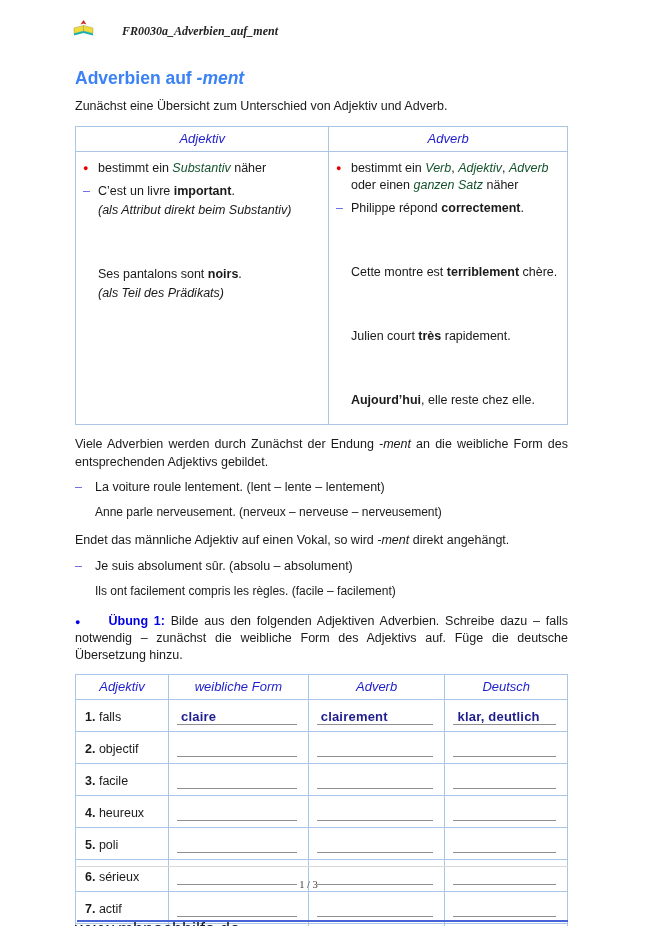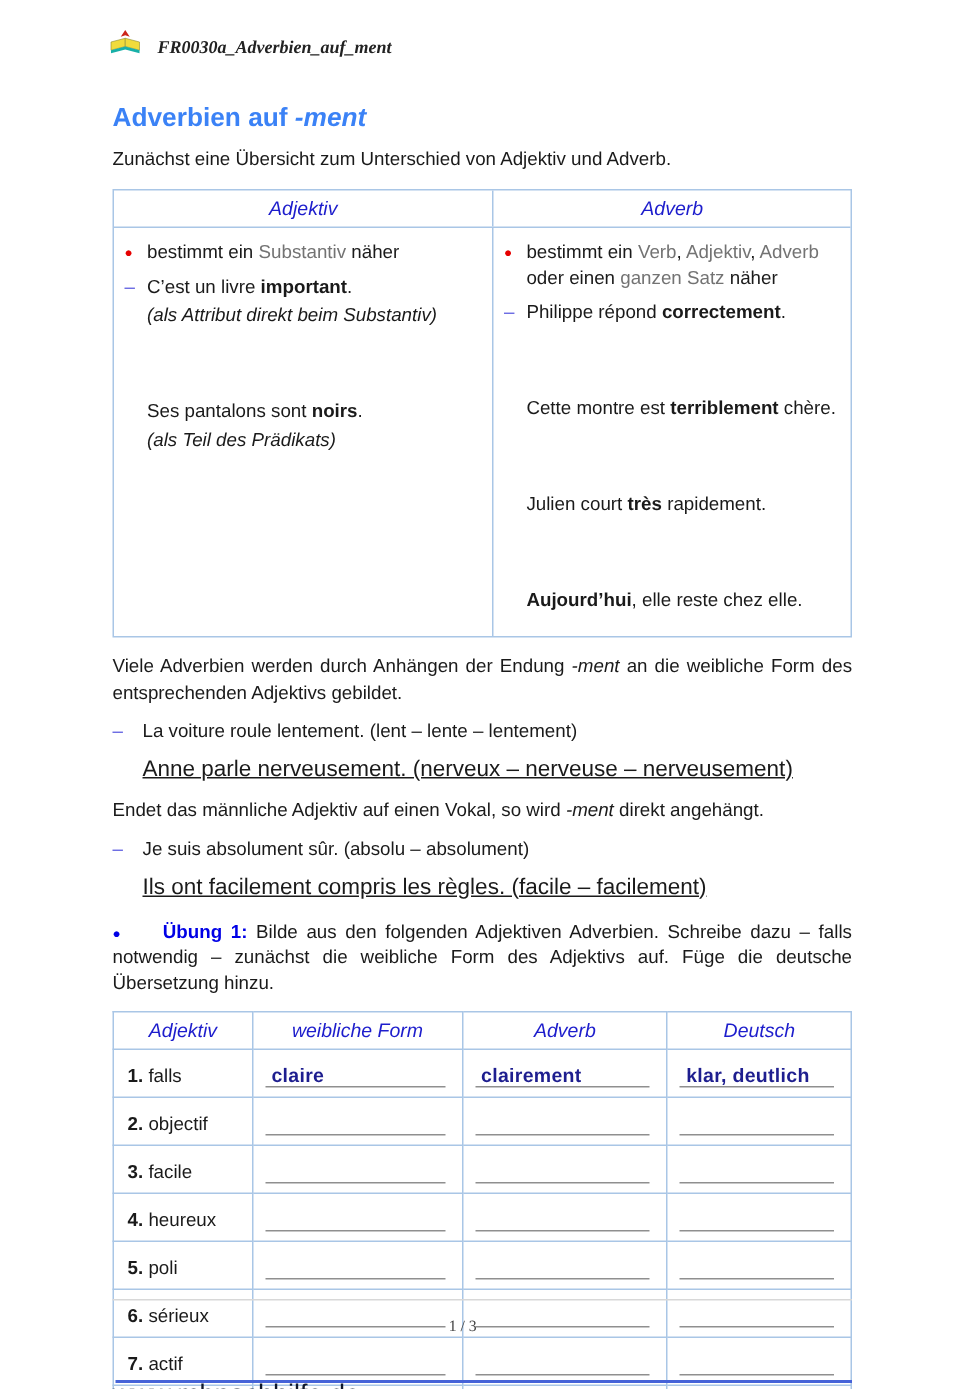--- a/index.html
+++ b/index.html
@@ -4,21 +4,21 @@
 <style>
   html,body { margin:0; padding:0; background:#ffffff; }
   .page {
     position:relative; width:645px; height:926px; background:#fff;
     font-family:"Liberation Sans","DejaVu Sans",sans-serif; color:#1a1a1a;
     overflow:hidden;
   }
   .content { position:absolute; left:75px; top:0; width:493px; }
 
   
-  .doc-header { display:flex; align-items:center; gap:9px; padding-top:22px; margin-left:-3px; height:18px; }
+  .doc-header { display:flex; align-items:center; gap:26px; padding-top:22px; margin-left:-3px; height:18px; }
   .doc-id { font-family:"Liberation Serif","DejaVu Serif",serif; font-style:italic; font-weight:bold; font-size:12px; color:#222; }
 
   
   .title { margin:28px 0 0 0; font-size:17.5px; font-weight:bold; color:#3b82f6; line-height:20px; }
   .title .em { font-style:italic; }
   .intro { margin-top:10px; font-size:12.5px; line-height:17px; }
 
   
   .t1 { margin-top:11px; border:1px solid #a9c6e6; font-size:12.5px; }
   .t1-head { display:flex; border-bottom:1px solid #a9c6e6; }
@@ -29,29 +29,29 @@
   .t1-col { padding:8px 7px 9px 7px; line-height:17px; }
   .t1-col.l { width:51.5%; border-right:1px solid #a9c6e6; }
   .t1-col.r { width:48.5%; }
   .line { display:flex; margin-bottom:6px; }
   .line:last-child { margin-bottom:0; }
   .marker { width:15px; flex:none; }
   .mk-red { color:#e60000; font-size:9px; line-height:17px; }
   .mk-blue { color:#5a5ae0; }
   .note { margin-left:15px; font-style:italic; margin-top:-4px; margin-bottom:6px; }
   .sent { margin-left:15px; margin-bottom:6px;margin-top:47px; }
-  .red { color:#737373; }
+  .red { color:#14532d;font-style:italic; }
   .b { font-weight:bold; }
 
   
   .para { margin-top:11px; font-size:12.5px; line-height:17.5px; text-align:justify; }
   .para .em { font-style:italic; }
   .dash-item { display:flex; margin-top:8px; font-size:12.5px; line-height:17px; }
   .dash-item .dmk { width:20px; flex:none; color:#5a5ae0; }
-  .cont-item { margin-left:20px; margin-top:8px; font-size:15px; line-height:17px;text-decoration:underline; }
+  .cont-item { margin-left:20px; margin-top:8px; font-size:12px; line-height:17px; }
 
   
   .exercise { margin-top:13px; font-size:12.5px; line-height:16.8px; text-align:justify; }
   .ex-bullet { color:#0000e6; font-size:9px; }
   .ex-label { color:#0000e6; font-weight:bold;margin-left:20px; }
 
   
   .t2 { margin-top:10px; width:100%; border-collapse:collapse; table-layout:fixed; font-size:12.5px; }
   .t2 th, .t2 td { border:1px solid #a9c6e6; }
   .t2 th { color:#1d1dcc; font-style:italic; font-weight:normal; font-size:13px; padding:4px 0 5px; text-align:center; }
@@ -118,21 +118,21 @@
             <span class="marker mk-blue">–</span>
             <span><span>Philippe répond </span><span class="b">correctement</span><span>.</span></span>
           </div>
           <div class="sent"><span>Cette montre est </span><span class="b">terriblement</span><span> chère.</span></div>
           <div class="sent"><span>Julien court </span><span class="b">très</span><span> rapidement.</span></div>
           <div class="sent"><span class="b">Aujourd’hui</span><span>, elle reste chez elle.</span></div>
         </div>
       </div>
     </div>
 
-    <div class="para"><span>Viele Adverbien werden durch Anhängen der Endung </span><span class="em">-ment</span><span> an die weibliche Form des entsprechenden Adjektivs gebildet.</span></div>
+    <div class="para"><span>Viele Adverbien werden durch Zunächst der Endung </span><span class="em">-ment</span><span> an die weibliche Form des entsprechenden Adjektivs gebildet.</span></div>
     <div class="dash-item">
       <span class="dmk">–</span>
       <span>La voiture roule lentement. (lent – lente – lentement)</span>
     </div>
     <div class="cont-item">Anne parle nerveusement. (nerveux – nerveuse – nerveusement)</div>
 
     <div class="para" style=""><span>Endet das männliche Adjektiv auf einen Vokal, so wird </span><span class="em">-ment</span><span> direkt angehängt.</span></div>
     <div class="dash-item">
       <span class="dmk">–</span>
       <span>Je suis absolument sûr. (absolu – absolument)</span>

